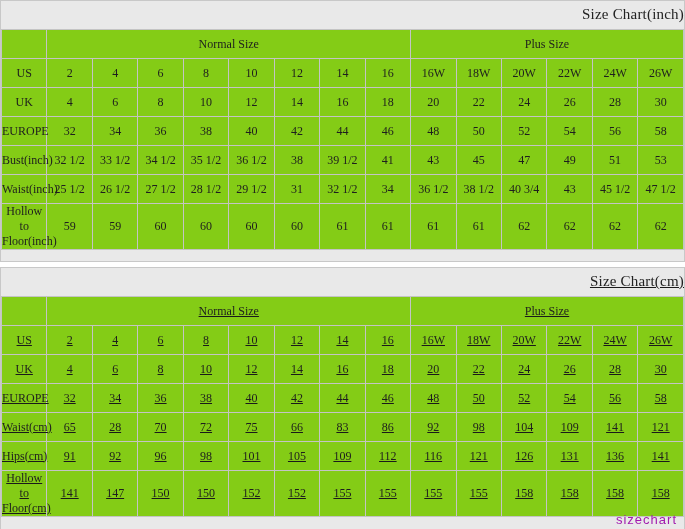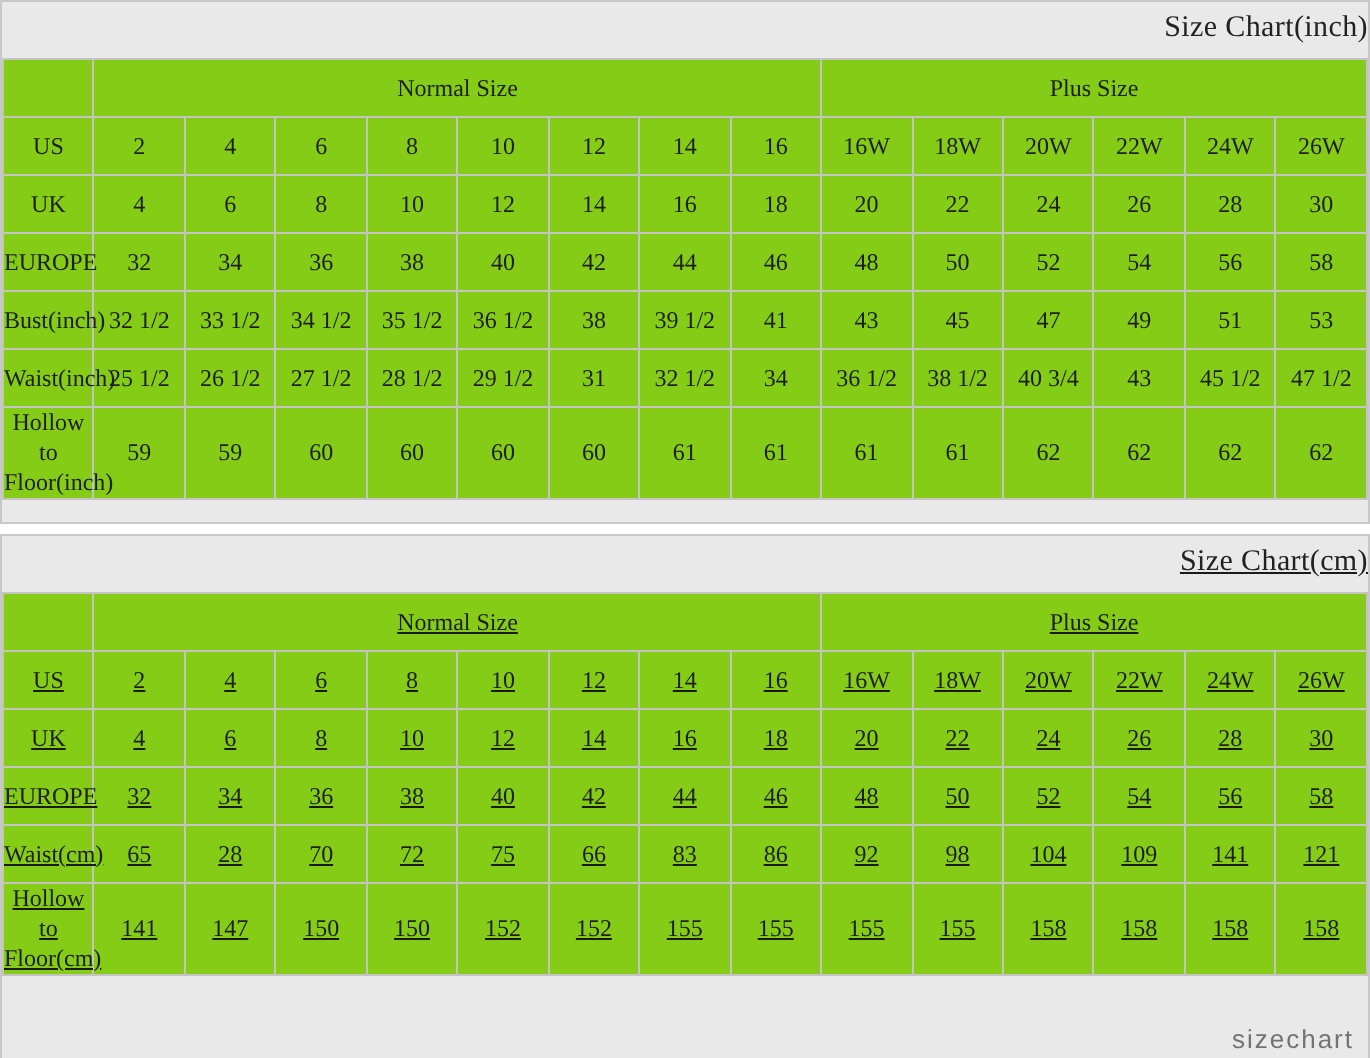--- a/index.html
+++ b/index.html
@@ -83,21 +83,21 @@
   td.tall {
     height: 34px;
     margin-left: 35px;
   }
   .watermark {
     position: absolute;
     right: 8px;
     bottom: 2px;
     font-family: "Liberation Sans", sans-serif;
     font-size: 13px;
-    color: #737373;
+    color: #a21caf;
     letter-spacing: 1px;
     user-select: none;
   }
 </style>
 </head>
 <body>
 
 <div class="page">
 
   <div class="chart-block first">
@@ -286,20 +286,37 @@
           <td class="val">83</td>
           <td class="val">86</td>
           <td class="val">92</td>
           <td class="val">98</td>
           <td class="val">104</td>
           <td class="val">109</td>
           <td class="val">141</td>
           <td class="val">121</td>
         </tr>
         <tr>
+          <td class="rowlabel">Hips(cm)</td>
+          <td class="val">91</td>
+          <td class="val">92</td>
+          <td class="val">96</td>
+          <td class="val">98</td>
+          <td class="val">101</td>
+          <td class="val">105</td>
+          <td class="val">109</td>
+          <td class="val">112</td>
+          <td class="val">116</td>
+          <td class="val">121</td>
+          <td class="val">126</td>
+          <td class="val">131</td>
+          <td class="val">136</td>
+          <td class="val">141</td>
+        </tr>
+        <tr>
           <td class="rowlabel tall">Hollow to Floor(cm)</td>
           <td class="val tall">141</td>
           <td class="val tall">147</td>
           <td class="val tall">150</td>
           <td class="val tall">150</td>
           <td class="val tall">152</td>
           <td class="val tall">152</td>
           <td class="val tall">155</td>
           <td class="val tall">155</td>
           <td class="val tall">155</td>

